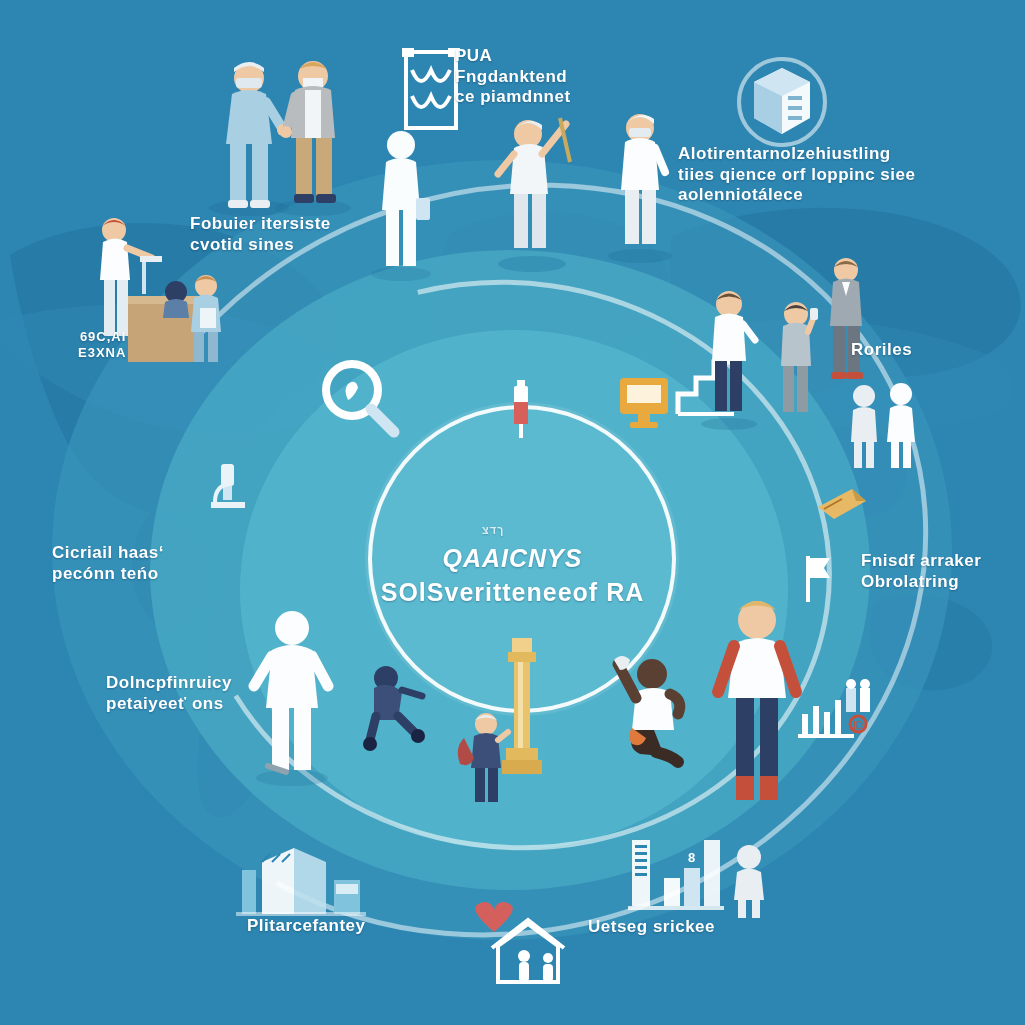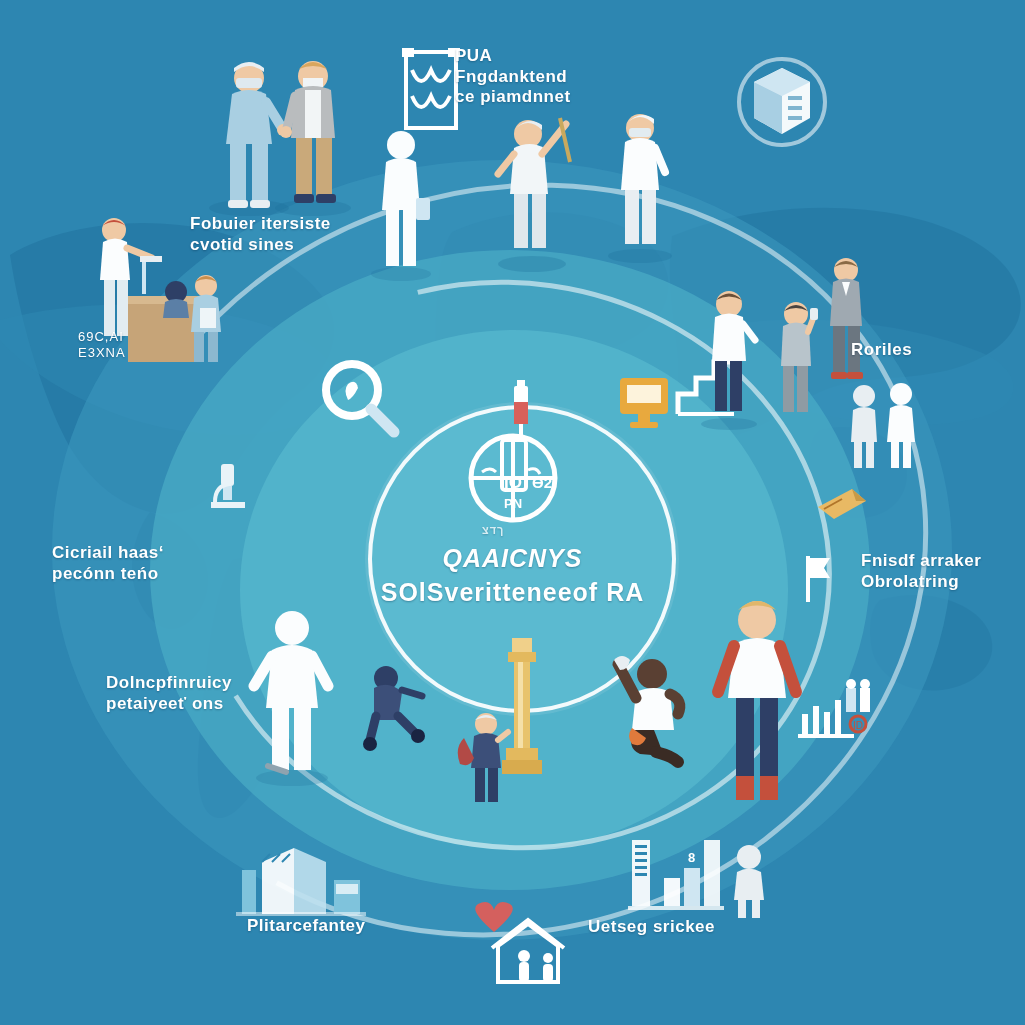--- a/index.html
+++ b/index.html
@@ -13,21 +13,21 @@
   .mapblob{position:absolute;opacity:.55;}
   .ring{position:absolute;border-radius:50%;}
   .label{
     position:absolute;color:#ffffff;font-weight:bold;
     letter-spacing:.5px;line-height:1.22;
     text-shadow:0 1px 2px rgba(0,40,70,.35);
     filter:blur(.25px);
     white-space:pre-line;
   }
   .label.sm{font-size:17px;font-weight:bold;}
-  .label.xs{font-size:13px;font-weight:normal;letter-spacing:1px;}
+  .label.xs{font-size:13px;font-weight:bold;letter-spacing:1px;text-align:right;}
   .label.big{font-size:27px;font-weight:bold;letter-spacing:1.5px;}
   .label.ctr{font-size:25px;font-weight:bold;letter-spacing:1px;text-align:center;}
   .label.tiny{font-size:11px;letter-spacing:1px;opacity:.75;}
   .fig{position:absolute;}
   .icon{position:absolute;}
   svg{display:block;overflow:visible;}
 </style>
 </head>
 <body>
 
@@ -74,33 +74,20 @@
 
   <svg style="position:absolute;left:0;top:0;" width="1025" height="1025">
     <ellipse cx="512" cy="560" rx="418" ry="370" fill="none" stroke="#ffffff" stroke-width="5" opacity=".5" stroke-dasharray="980 620" transform="rotate(-18 512 560)"></ellipse>
     <ellipse cx="512" cy="565" rx="318" ry="282" fill="none" stroke="#ffffff" stroke-width="5" opacity=".55" stroke-dasharray="760 520" transform="rotate(8 512 565)"></ellipse>
   </svg>
 
   <div class="ring" style="left:368px;top:405px;width:300px;height:300px;
               background:#5bbad0;border:4px solid rgba(255,255,255,.92);
               box-shadow:0 0 0 3px rgba(255,255,255,.1);"></div>
 
-  <div class="icon" style="left:462px;top:432px;">
-    <svg width="102" height="96" viewBox="0 0 102 96">
-      <circle cx="51" cy="46" r="42" fill="none" stroke="#fff" stroke-width="5"></circle>
-      <path d="M9 46 H93" stroke="#fff" stroke-width="4"></path>
-      <path d="M51 4 V88" stroke="#fff" stroke-width="4"></path>
-      <rect x="40" y="8" width="24" height="50" rx="3" fill="none" stroke="#fff" stroke-width="4"></rect>
-      <path d="M20 40 q8 -6 14 0" stroke="#fff" stroke-width="3" fill="none"></path>
-      <path d="M66 38 q8 -4 12 4" stroke="#fff" stroke-width="3" fill="none"></path>
-      <text x="51" y="56" font-size="17" fill="#fff" text-anchor="middle" font-family="Liberation Sans, sans-serif" font-weight="bold">IO</text>
-      <text x="80" y="56" font-size="15" fill="#fff" text-anchor="middle" font-family="Liberation Sans, sans-serif" font-weight="bold">Ɵ2</text>
-      <text x="51" y="76" font-size="13" fill="#fff" text-anchor="middle" font-family="Liberation Sans, sans-serif" font-weight="bold">PN</text>
-    </svg>
-  </div>
   <div class="label tiny" style="left:482px;top:524px;">ךדצ</div>
 
   <div class="label ctr" style="left:0;top:543px;width:1025px;font-style:italic;">QAAICNYS</div>
   <div class="label ctr" style="left:0;top:577px;width:1025px;">SOlSveritteneeof RA</div>
 
   <div class="icon" style="left:398px;top:42px;">
     <svg width="66" height="96" viewBox="0 0 66 96">
       <rect x="8" y="10" width="50" height="76" fill="none" stroke="#fff" stroke-width="4"></rect>
       <rect x="4" y="6" width="12" height="9" fill="#fff"></rect>
       <rect x="50" y="6" width="12" height="9" fill="#fff"></rect>
@@ -468,20 +455,23 @@
   </div>
 
 
   <div class="label sm" style="left:190px;top:214px;">Fobuier itersiste
 cvotid sines</div>
 
   <div class="label sm" style="left:455px;top:46px;">PUA
 Fngdanktend
 ce piamdnnet</div>
 
+  <div class="label sm" style="left:678px;top:144px;">Alotirentarnolzehiustling
+tiies qience orf loppinc siee
+aolenniotálece</div>
 
   <div class="label xs" style="left:78px;top:329px;">69C,AI
 E3XNA</div>
 
   <div class="label sm" style="left:851px;top:340px;">Roriles</div>
 
   <div class="label sm" style="left:52px;top:543px;">Cicriail haas‘
 pecónn teńo</div>
 
   <div class="label sm" style="left:106px;top:673px;">Dolncpfinruicy

